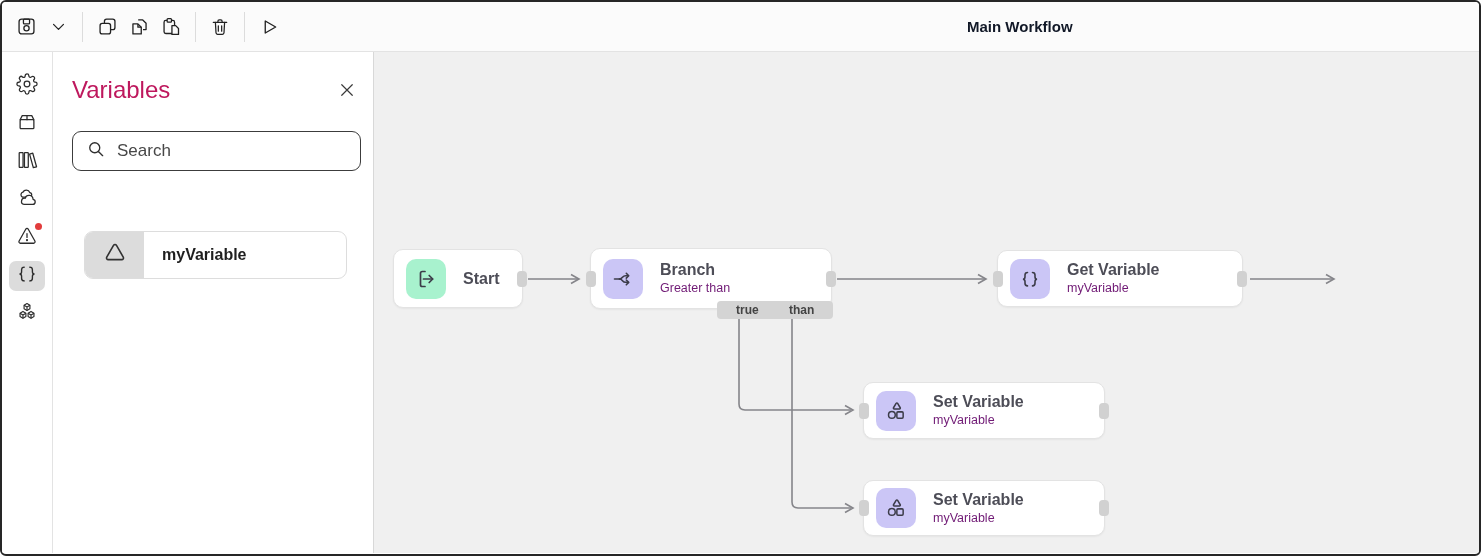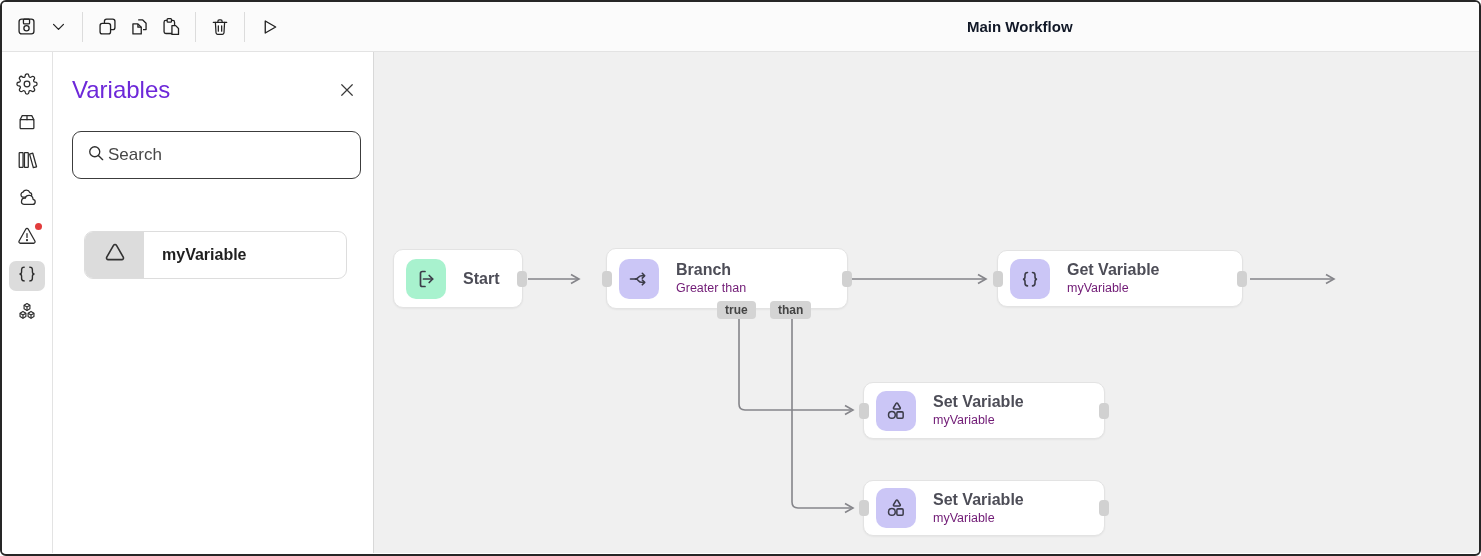--- a/index.html
+++ b/index.html
@@ -12,44 +12,44 @@
   .tb-sep{width:1px;height:30px;background:#dcdcdc;margin:0 8px;}
   .header-title{position:absolute;left:965px;top:0;height:100%;display:flex;align-items:center;font-size:15px;font-weight:700;color:#111827;text-align:center;}
   
   .main{display:flex;height:501px;}
   .rail{width:51px;box-sizing:border-box;border-right:1px solid #e3e3e3;background:#fff;display:flex;flex-direction:column;align-items:center;padding-top:19px;gap:8px;}
   .rail-btn{position:relative;width:36px;height:30px;display:flex;align-items:center;justify-content:center;color:#2d2d2d;border-radius:7px;cursor:pointer;}
   .rail-btn.selected{background:#dcdcdc;}
   .badge-dot{position:absolute;top:0;right:3px;width:7px;height:7px;border-radius:50%;background:#e23c3c;}
   
   .panel{position:relative;width:321px;box-sizing:border-box;background:#fff;border-right:1px solid #d8d8d8;}
-  .panel-title{position:absolute;left:19px;top:24px;font-size:24px;font-weight:500;color:#6d28d9;}
+  .panel-title{position:absolute;left:19px;top:24px;font-size:24px;font-weight:500;color:#be185d;}
   .close-btn{position:absolute;right:15px;top:29px;width:22px;height:22px;color:#3a3a3a;display:flex;align-items:center;justify-content:center;cursor:pointer;}
-  .search-box{position:absolute;left:19px;top:79px;width:289px;height:48px;box-sizing:border-box;border:1.6px solid #3c3c3c;border-radius:9px;display:flex;align-items:center;padding:0 13px;gap:0;background:#fff;}
+  .search-box{position:absolute;left:19px;top:79px;width:289px;height:40px;box-sizing:border-box;border:1.6px solid #3c3c3c;border-radius:9px;display:flex;align-items:center;padding:0 13px;gap:9px;background:#fff;}
   .search-box svg{flex:none;color:#2f2f2f;}
   .search-input{border:none;outline:none;background:transparent;font-size:17px;color:#333;width:100%;font-family:"Liberation Sans",sans-serif;}
   .search-input::placeholder{color:#474747;opacity:1;}
   .var-item{position:absolute;left:31px;top:179px;width:263px;height:48px;box-sizing:border-box;border:1px solid #ddd;border-radius:9px;background:#fff;display:flex;align-items:center;overflow:hidden;cursor:pointer;}
   .var-item-iconbox{width:59px;height:100%;background:#dcdcdc;display:flex;align-items:center;justify-content:center;flex:none;color:#333;}
   .var-item-label{margin-left:18px;font-size:16px;font-weight:700;color:#1f1f1f;}
   
   .canvas{position:relative;flex:1;background:#f0f0f0;overflow:hidden;}
   .edges{position:absolute;left:0;top:0;}
   .edge{stroke:#85858a;stroke-width:1.6;fill:none;}
   .node{position:absolute;background:#fff;border:1px solid #e3e3e3;border-radius:10px;box-shadow:0 1px 2px rgba(0,0,0,.05);display:flex;align-items:center;padding-left:12px;box-sizing:border-box;cursor:pointer;}
   .node-icon{width:40px;height:40px;border-radius:10px;display:flex;align-items:center;justify-content:center;color:#3c3c49;flex:none;}
   .node-icon.green{background:#a8f2ce;}
   .node-icon.purple{background:#cbc6f6;}
   .node-text{margin-left:17px;line-height:1;}
   .node-title{font-size:16px;font-weight:700;color:#4d4d57;}
   .node-sub{font-size:12.5px;color:#701a75;margin-top:4px;}
   .port{position:absolute;width:10px;height:16px;background:#d1d1d1;border-radius:4px;top:50%;transform:translateY(-50%);cursor:pointer;}
   .port.in{left:-5px;}
   .port.out{right:-5px;}
-  .edge-chip{position:absolute;background:#d4d4d4;border-radius:4px;height:18px;padding:0 8px;display:flex;align-items:center;font-size:12px;font-weight:700;color:#444;cursor:pointer;}
+  .edge-chip{position:absolute;background:#d4d4d4;border-radius:4px;height:18px;padding:0 19px;display:flex;align-items:center;font-size:12px;font-weight:700;color:#444;cursor:pointer;}
 </style>
 </head>
 <body>
 
 <div class="window">
 
   <div class="header">
     <div class="toolbar">
       <div class="tb-btn">
         <span>
@@ -223,21 +223,21 @@
               <path d="M9.5 12h9"></path>
               <path d="m15.2 8.5 3.5 3.5-3.5 3.5"></path>
             </svg>
         </div>
         <div class="node-text">
           <div class="node-title">Start</div>
         </div>
         <div class="port out"></div>
       </div>
 
-      <div class="node" style="left:232px;top:196px;width:242px;height:61px;">
+      <div class="node" style="left:216px;top:196px;width:242px;height:61px;">
         <div class="node-icon purple">
           <svg width="24" height="24" viewBox="0 0 24 24" fill="none" stroke="currentColor" stroke-width="1.6" stroke-linecap="round" stroke-linejoin="round">
               <path d="M3.5 12h5"></path>
               <path d="M8.5 12c3.3 0 2.7-3.3 6-3.3h2.5"></path>
               <path d="M8.5 12c3.3 0 2.7 3.3 6 3.3h2.5"></path>
               <path d="m15.3 6.3 2.4 2.4-2.4 2.4"></path>
               <path d="m15.3 13 2.4 2.4-2.4 2.4"></path>
             </svg>
         </div>
         <div class="node-text">

